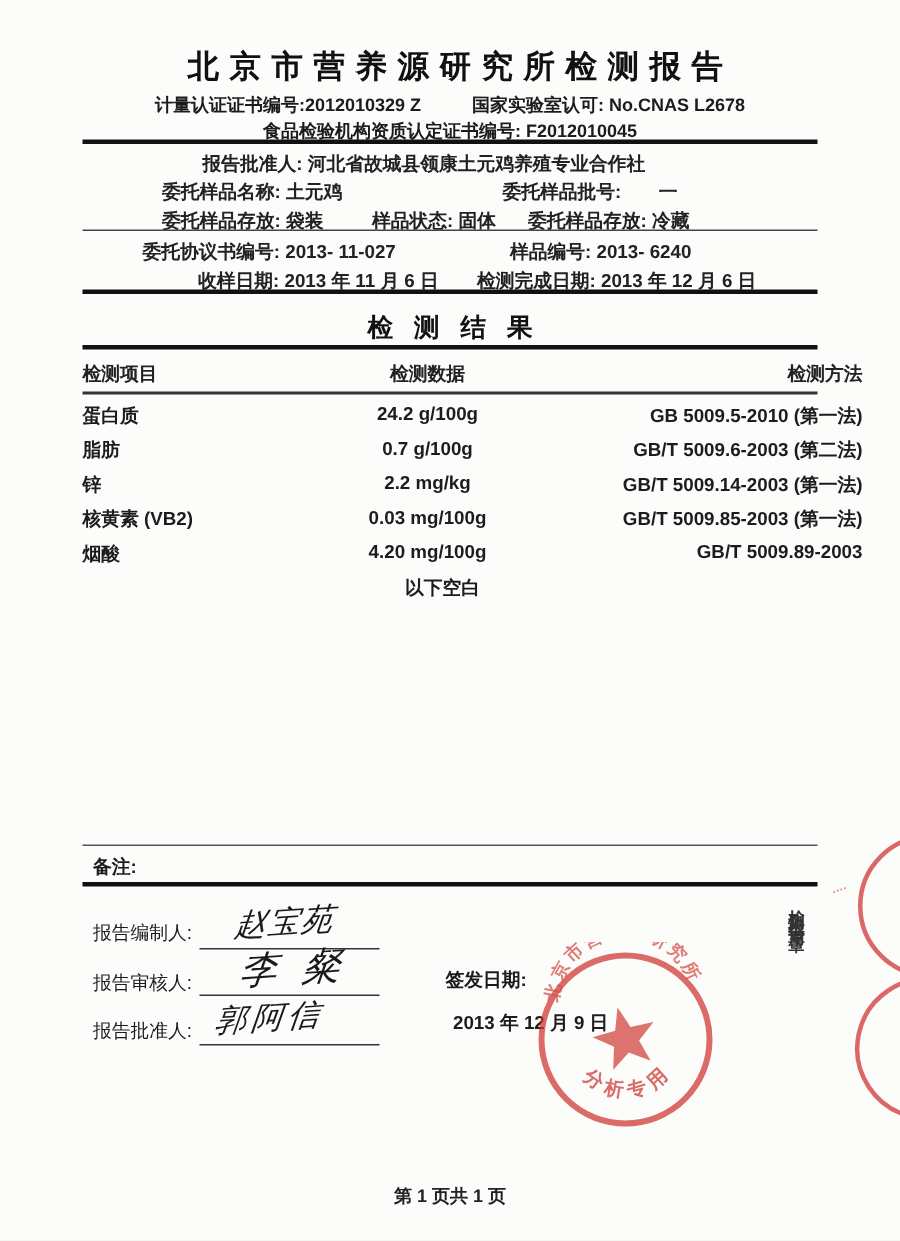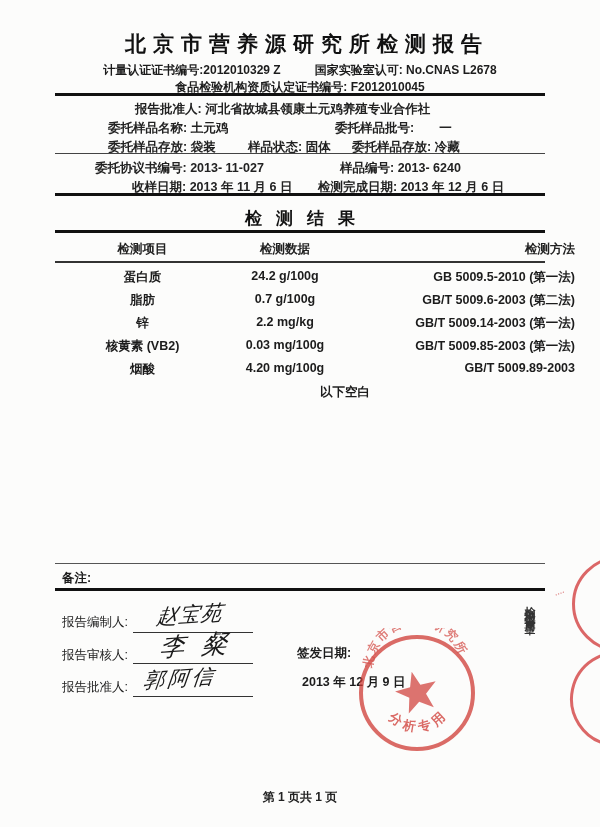--- a/index.html
+++ b/index.html
@@ -14,25 +14,25 @@
   .doc-title { top:30px; font-size:21px; font-weight:700; letter-spacing:7px; color:#111;padding-left:14px; }
   .cert-line { top:62px; font-size:12px; font-weight:700; }
   .cert-line .gap { display:inline-block; width:34px; }
   .cert-line2 { top:79px; font-size:12px; font-weight:700; }
   .rule { position:absolute; left:55px; width:490px; background:#111; }
   .rule.thick { height:2.5px; }
   .rule.thin { height:1.2px; background:#444; }
   .info { font-size:12.5px; font-weight:600; color:#222; }
   .sec-title { top:207px; font-size:17px; font-weight:700; letter-spacing:14px; color:#111; }
   .th { font-size:12.5px; font-weight:600; color:#222; }
-  .t-item  { left:55px;  width:175px; text-align:center; }
+  .t-item  { left:55px;  width:175px; text-align:left; }
   .t-value { left:225px; width:120px; text-align:center; }
   .t-method{ left:390px; width:185px; text-align:right; }
   .t-row span { position:absolute; font-size:12.5px; font-weight:600; white-space:nowrap; }
-  .endnote { left:240px; width:130px; text-align:right; font-size:12.5px; font-weight:600; }
+  .endnote { left:230px; width:130px; text-align:center; font-size:12.5px; font-weight:600; }
   .remark-label { left:62px; top:570px; font-size:12.5px; font-weight:700; }
   .sig-label { left:62px; font-size:12.5px; font-weight:400; }
   .sig-line { position:absolute; left:133px; width:120px; height:1.3px; background:#333; }
   .signature {
     position:absolute; color:#1a1a1a; font-style:italic;
     transform:skewX(-10deg) rotate(-4deg); transform-origin:left bottom;
   }
   .issue { font-size:12.5px; font-weight:700; }
   .side-caption {
     position:absolute; left:522px; top:597px; writing-mode:vertical-rl;

